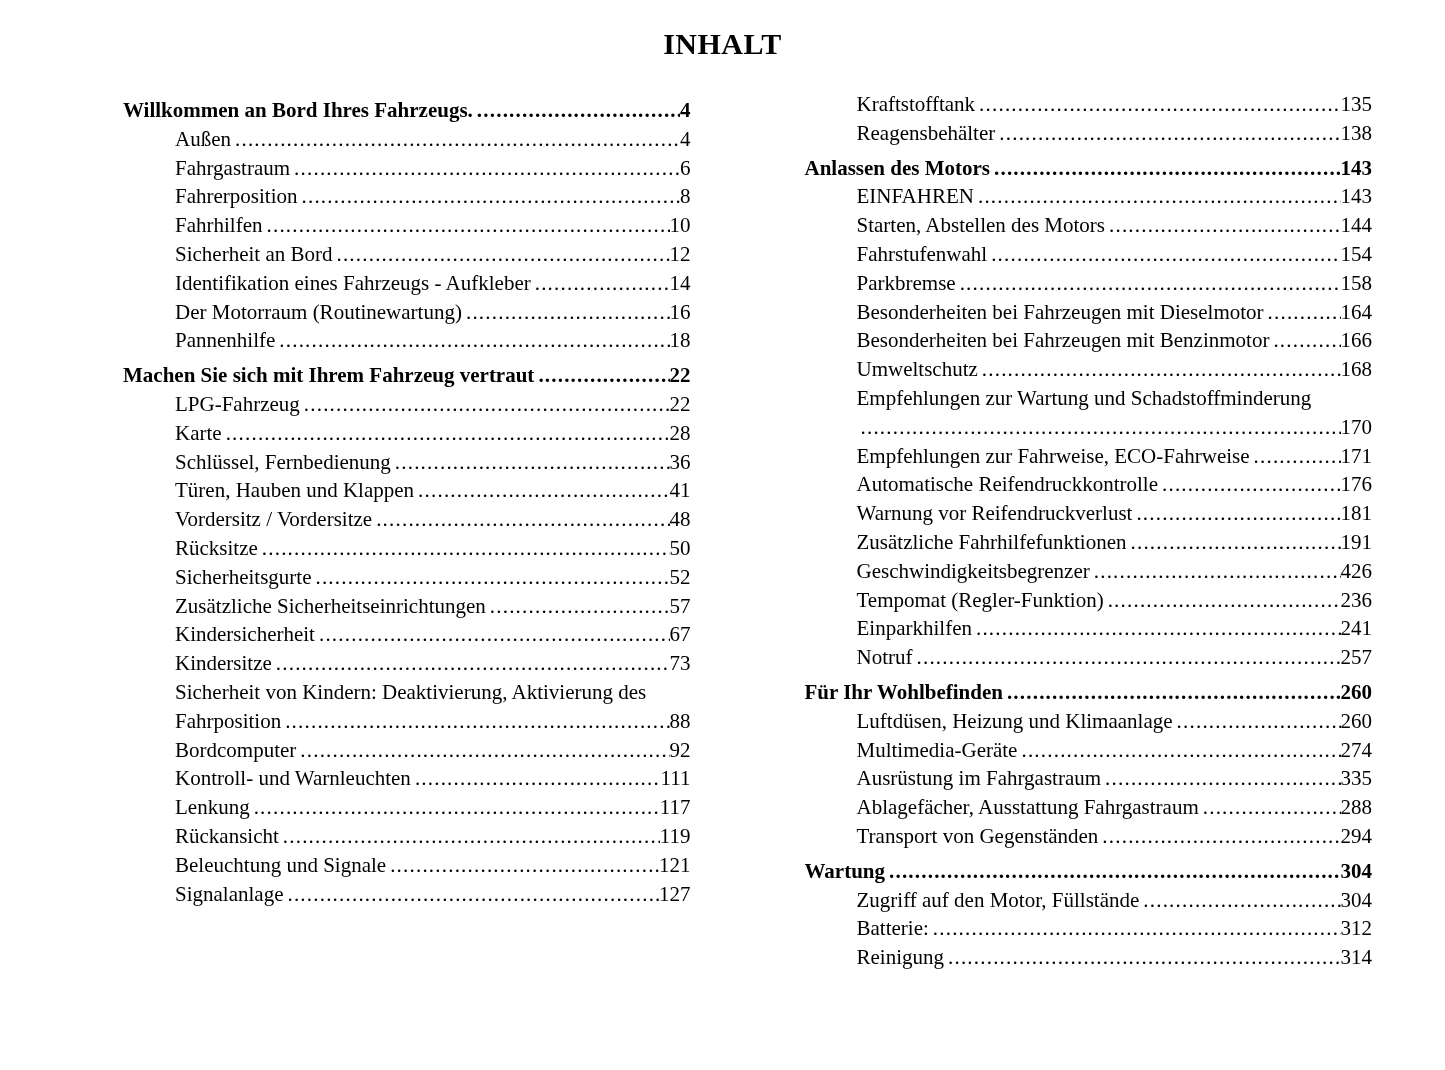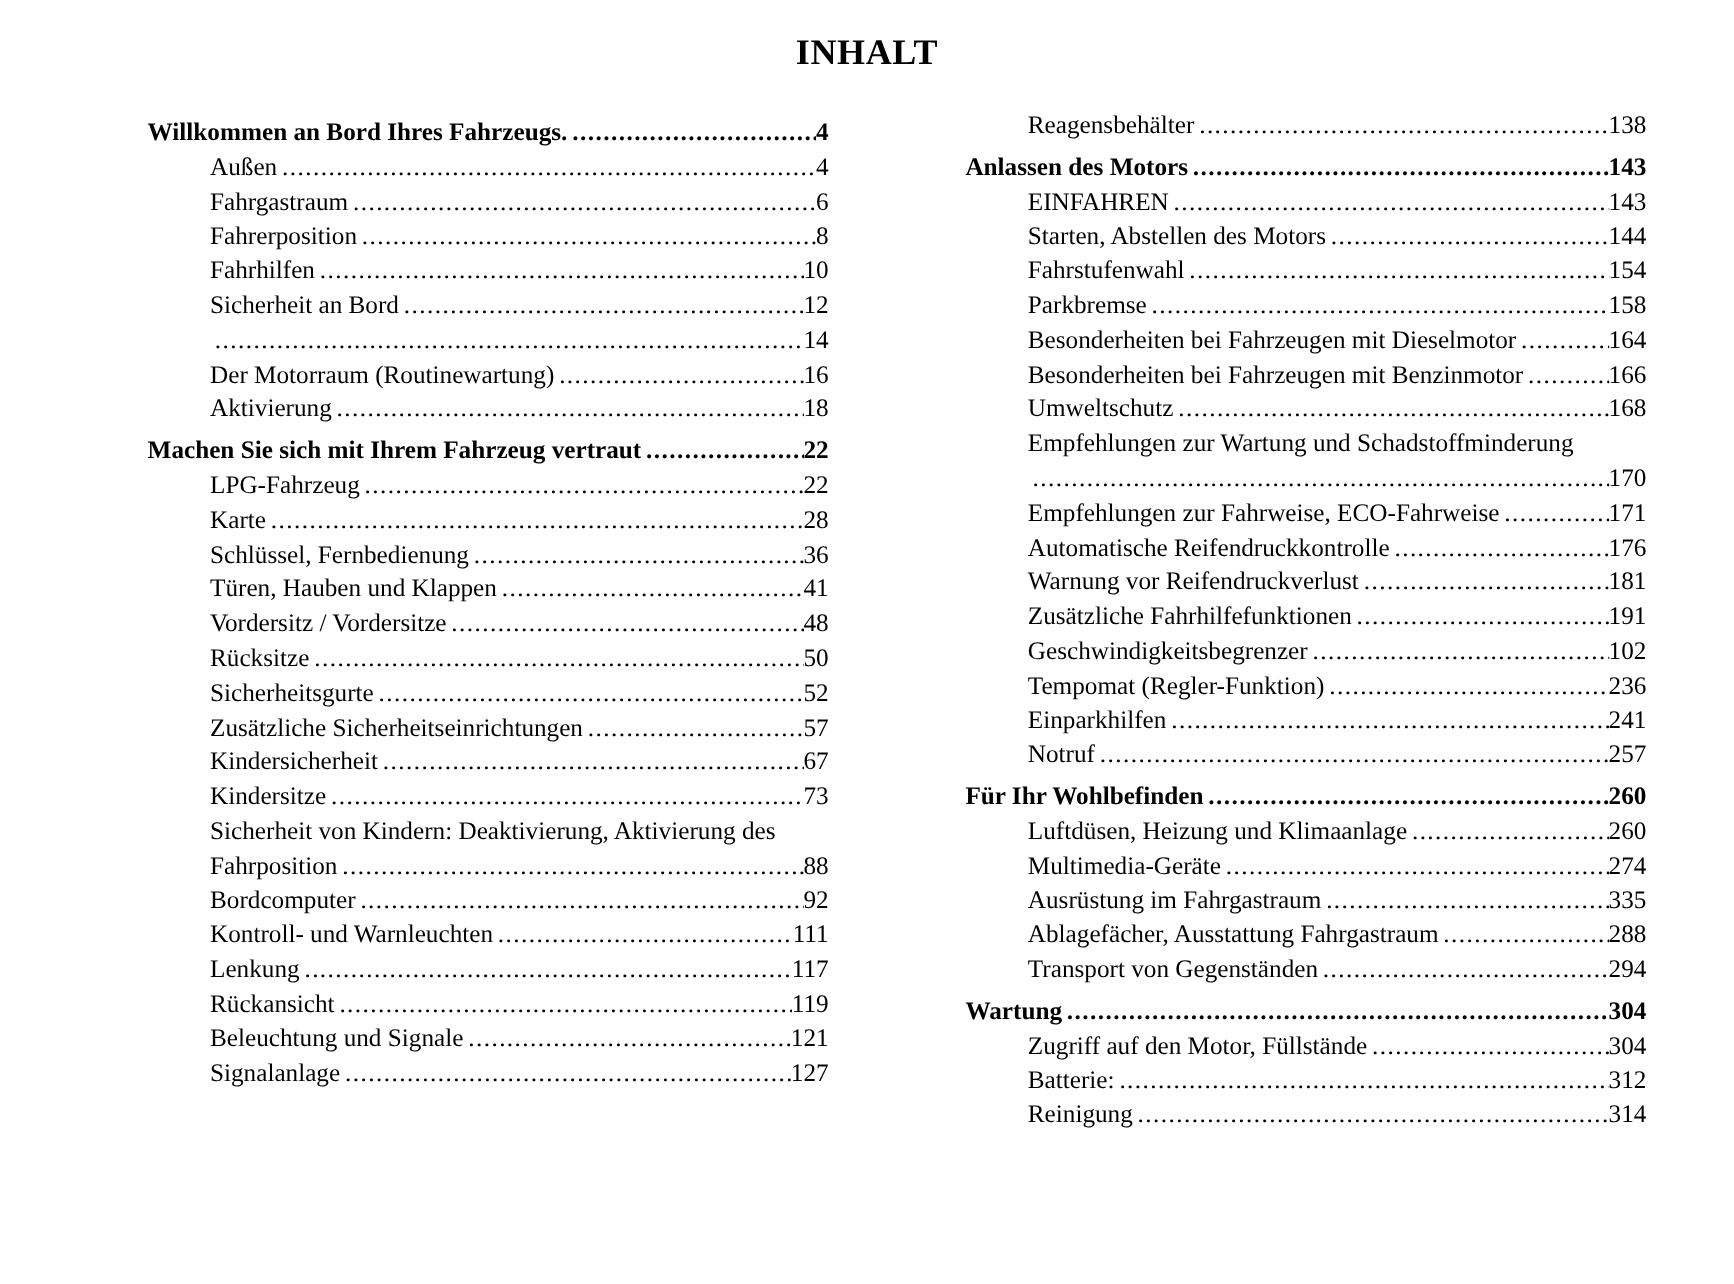--- a/index.html
+++ b/index.html
@@ -99,30 +99,31 @@
           <span class="lbl">Fahrhilfen</span>
           <span class="dots"></span>
           <span class="pg">10</span>
         </div>
         <div class="row item">
           <span class="lbl">Sicherheit an Bord</span>
           <span class="dots"></span>
           <span class="pg">12</span>
         </div>
         <div class="row item">
+          <span class="lbl">Identifikation eines Fahrzeugs - Aufkleber</span>
           <span class="dots"></span>
           <span class="pg">14</span>
         </div>
         <div class="row item">
           <span class="lbl">Der Motorraum (Routinewartung)</span>
           <span class="dots"></span>
           <span class="pg">16</span>
         </div>
         <div class="row item">
-          <span class="lbl">Aktivierung</span>
+          <span class="lbl">Pannenhilfe</span>
           <span class="dots"></span>
           <span class="pg">18</span>
         </div>
         <div class="row section">
           <span class="lbl">Machen Sie sich mit Ihrem Fahrzeug vertraut</span>
           <span class="dots"></span>
           <span class="pg">22</span>
         </div>
         <div class="row item">
           <span class="lbl">LPG-Fahrzeug</span>
@@ -208,20 +209,25 @@
           <span class="pg">121</span>
         </div>
         <div class="row item">
           <span class="lbl">Signalanlage</span>
           <span class="dots"></span>
           <span class="pg">127</span>
         </div>
       </div>
     <div class="col">
         <div class="row item">
+          <span class="lbl">Kraftstofftank</span>
+          <span class="dots"></span>
+          <span class="pg">135</span>
+        </div>
+        <div class="row item">
           <span class="lbl">Reagensbehälter</span>
           <span class="dots"></span>
           <span class="pg">138</span>
         </div>
         <div class="row section">
           <span class="lbl">Anlassen des Motors</span>
           <span class="dots"></span>
           <span class="pg">143</span>
         </div>
         <div class="row item">
@@ -283,21 +289,21 @@
           <span class="pg">181</span>
         </div>
         <div class="row item">
           <span class="lbl">Zusätzliche Fahrhilfefunktionen</span>
           <span class="dots"></span>
           <span class="pg">191</span>
         </div>
         <div class="row item">
           <span class="lbl">Geschwindigkeitsbegrenzer</span>
           <span class="dots"></span>
-          <span class="pg">102</span>
+          <span class="pg">426</span>
         </div>
         <div class="row item">
           <span class="lbl">Tempomat (Regler-Funktion)</span>
           <span class="dots"></span>
           <span class="pg">236</span>
         </div>
         <div class="row item">
           <span class="lbl">Einparkhilfen</span>
           <span class="dots"></span>
           <span class="pg">241</span>

